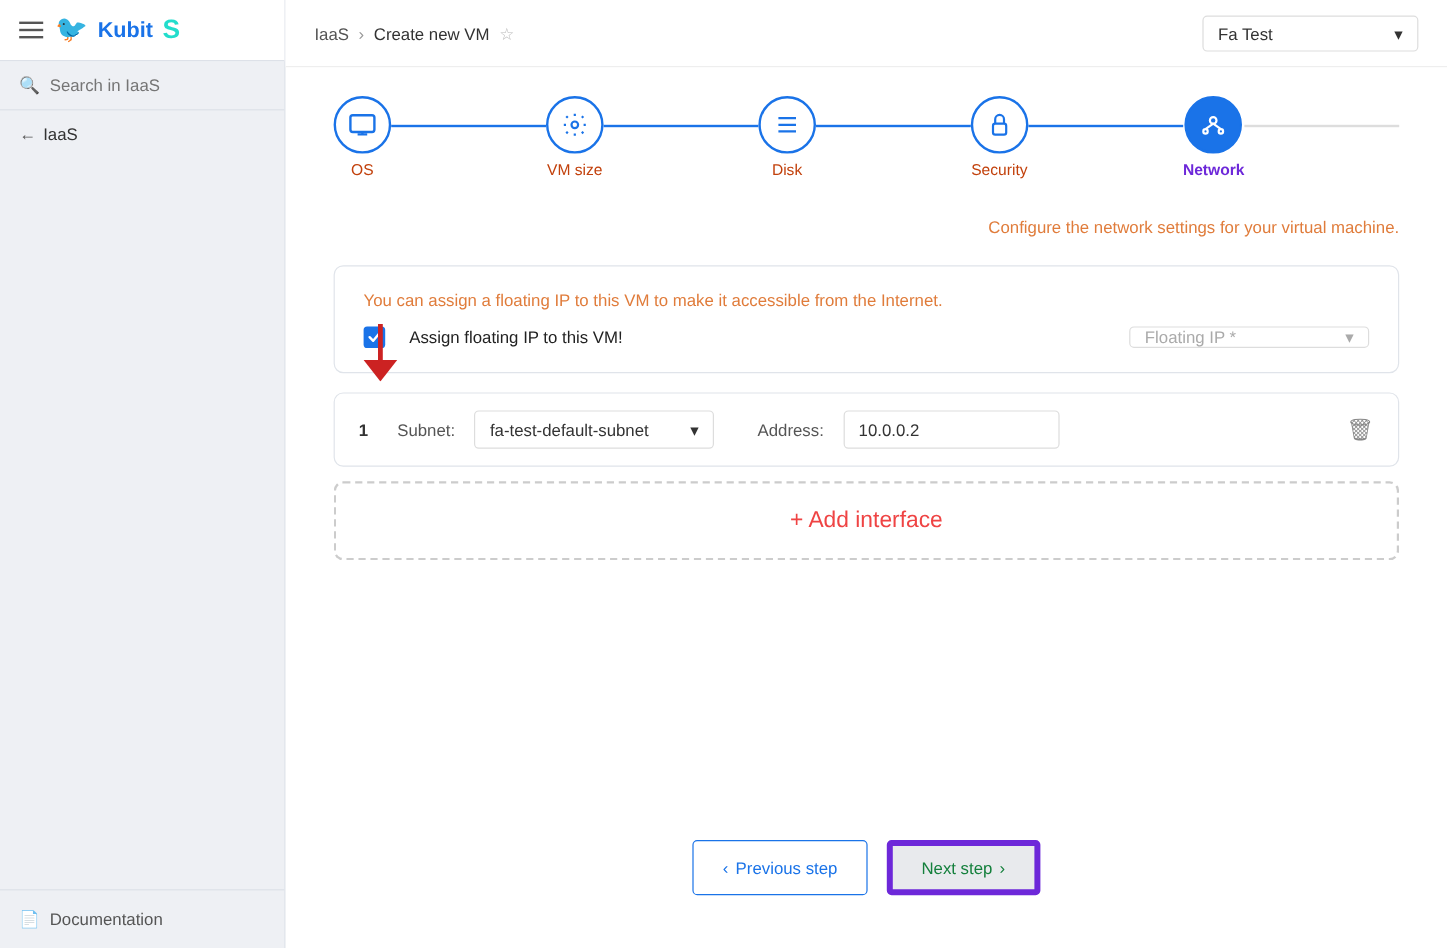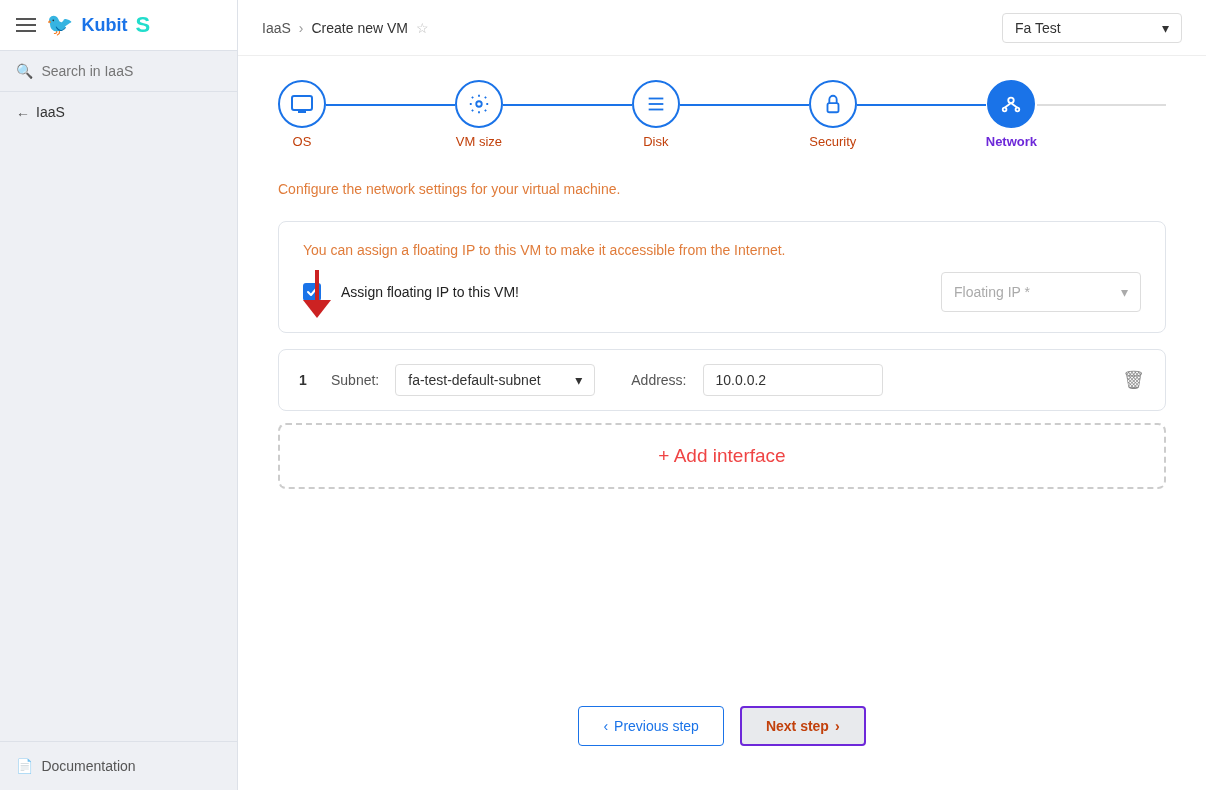--- a/index.html
+++ b/index.html
@@ -191,21 +191,21 @@
     .page-heading {
       text-align: center;
       margin-bottom: 8px;
     }
     .page-heading h2 {
       font-size: 20px;
       font-weight: 700;
       color: #222;
     }
     .page-subheading {
-      text-align: left;
+      text-align: right;
       color: #e07c3b;
       font-size: 14px;
       margin-bottom: 24px;
     }
 
     
     .info-box {
       border: 1px solid #e0e4ea;
       border-radius: 8px;
       padding: 20px 24px;
@@ -240,21 +240,21 @@
       color: #222;
       font-weight: 500;
     }
     .floating-ip-select {
       margin-left: auto;
       display: flex;
       align-items: center;
       gap: 8px;
       border: 1px solid #ddd;
       border-radius: 4px;
-      padding: 11px 12px;
+      padding: 0 12px;
       min-width: 200px;
       font-size: 14px;
       color: #aaa;
       background: #fff;
       cursor: pointer;
       justify-content: space-between;
     }
 
     
     .red-arrow {
@@ -353,27 +353,27 @@
       color: #1a73e8;
       font-size: 14px;
       cursor: pointer;
       font-weight: 500;
     }
     .btn-next {
       display: flex;
       align-items: center;
       gap: 6px;
       padding: 10px 24px;
-      border: 2px solid #6d28d9;
+      border: 5px solid #6d28d9;
       border-radius: 4px;
       background: #e8eaed;
-      color: #c2410c;
+      color: #15803d;
       font-size: 14px;
       cursor: default;
-      font-weight: 700;
+      font-weight: 400;
     }
   </style>
 </head>
 <body>
 
 <div class="sidebar">
   <div class="sidebar-header">
     <div class="hamburger-icon">
       <span></span>
         <span></span>

